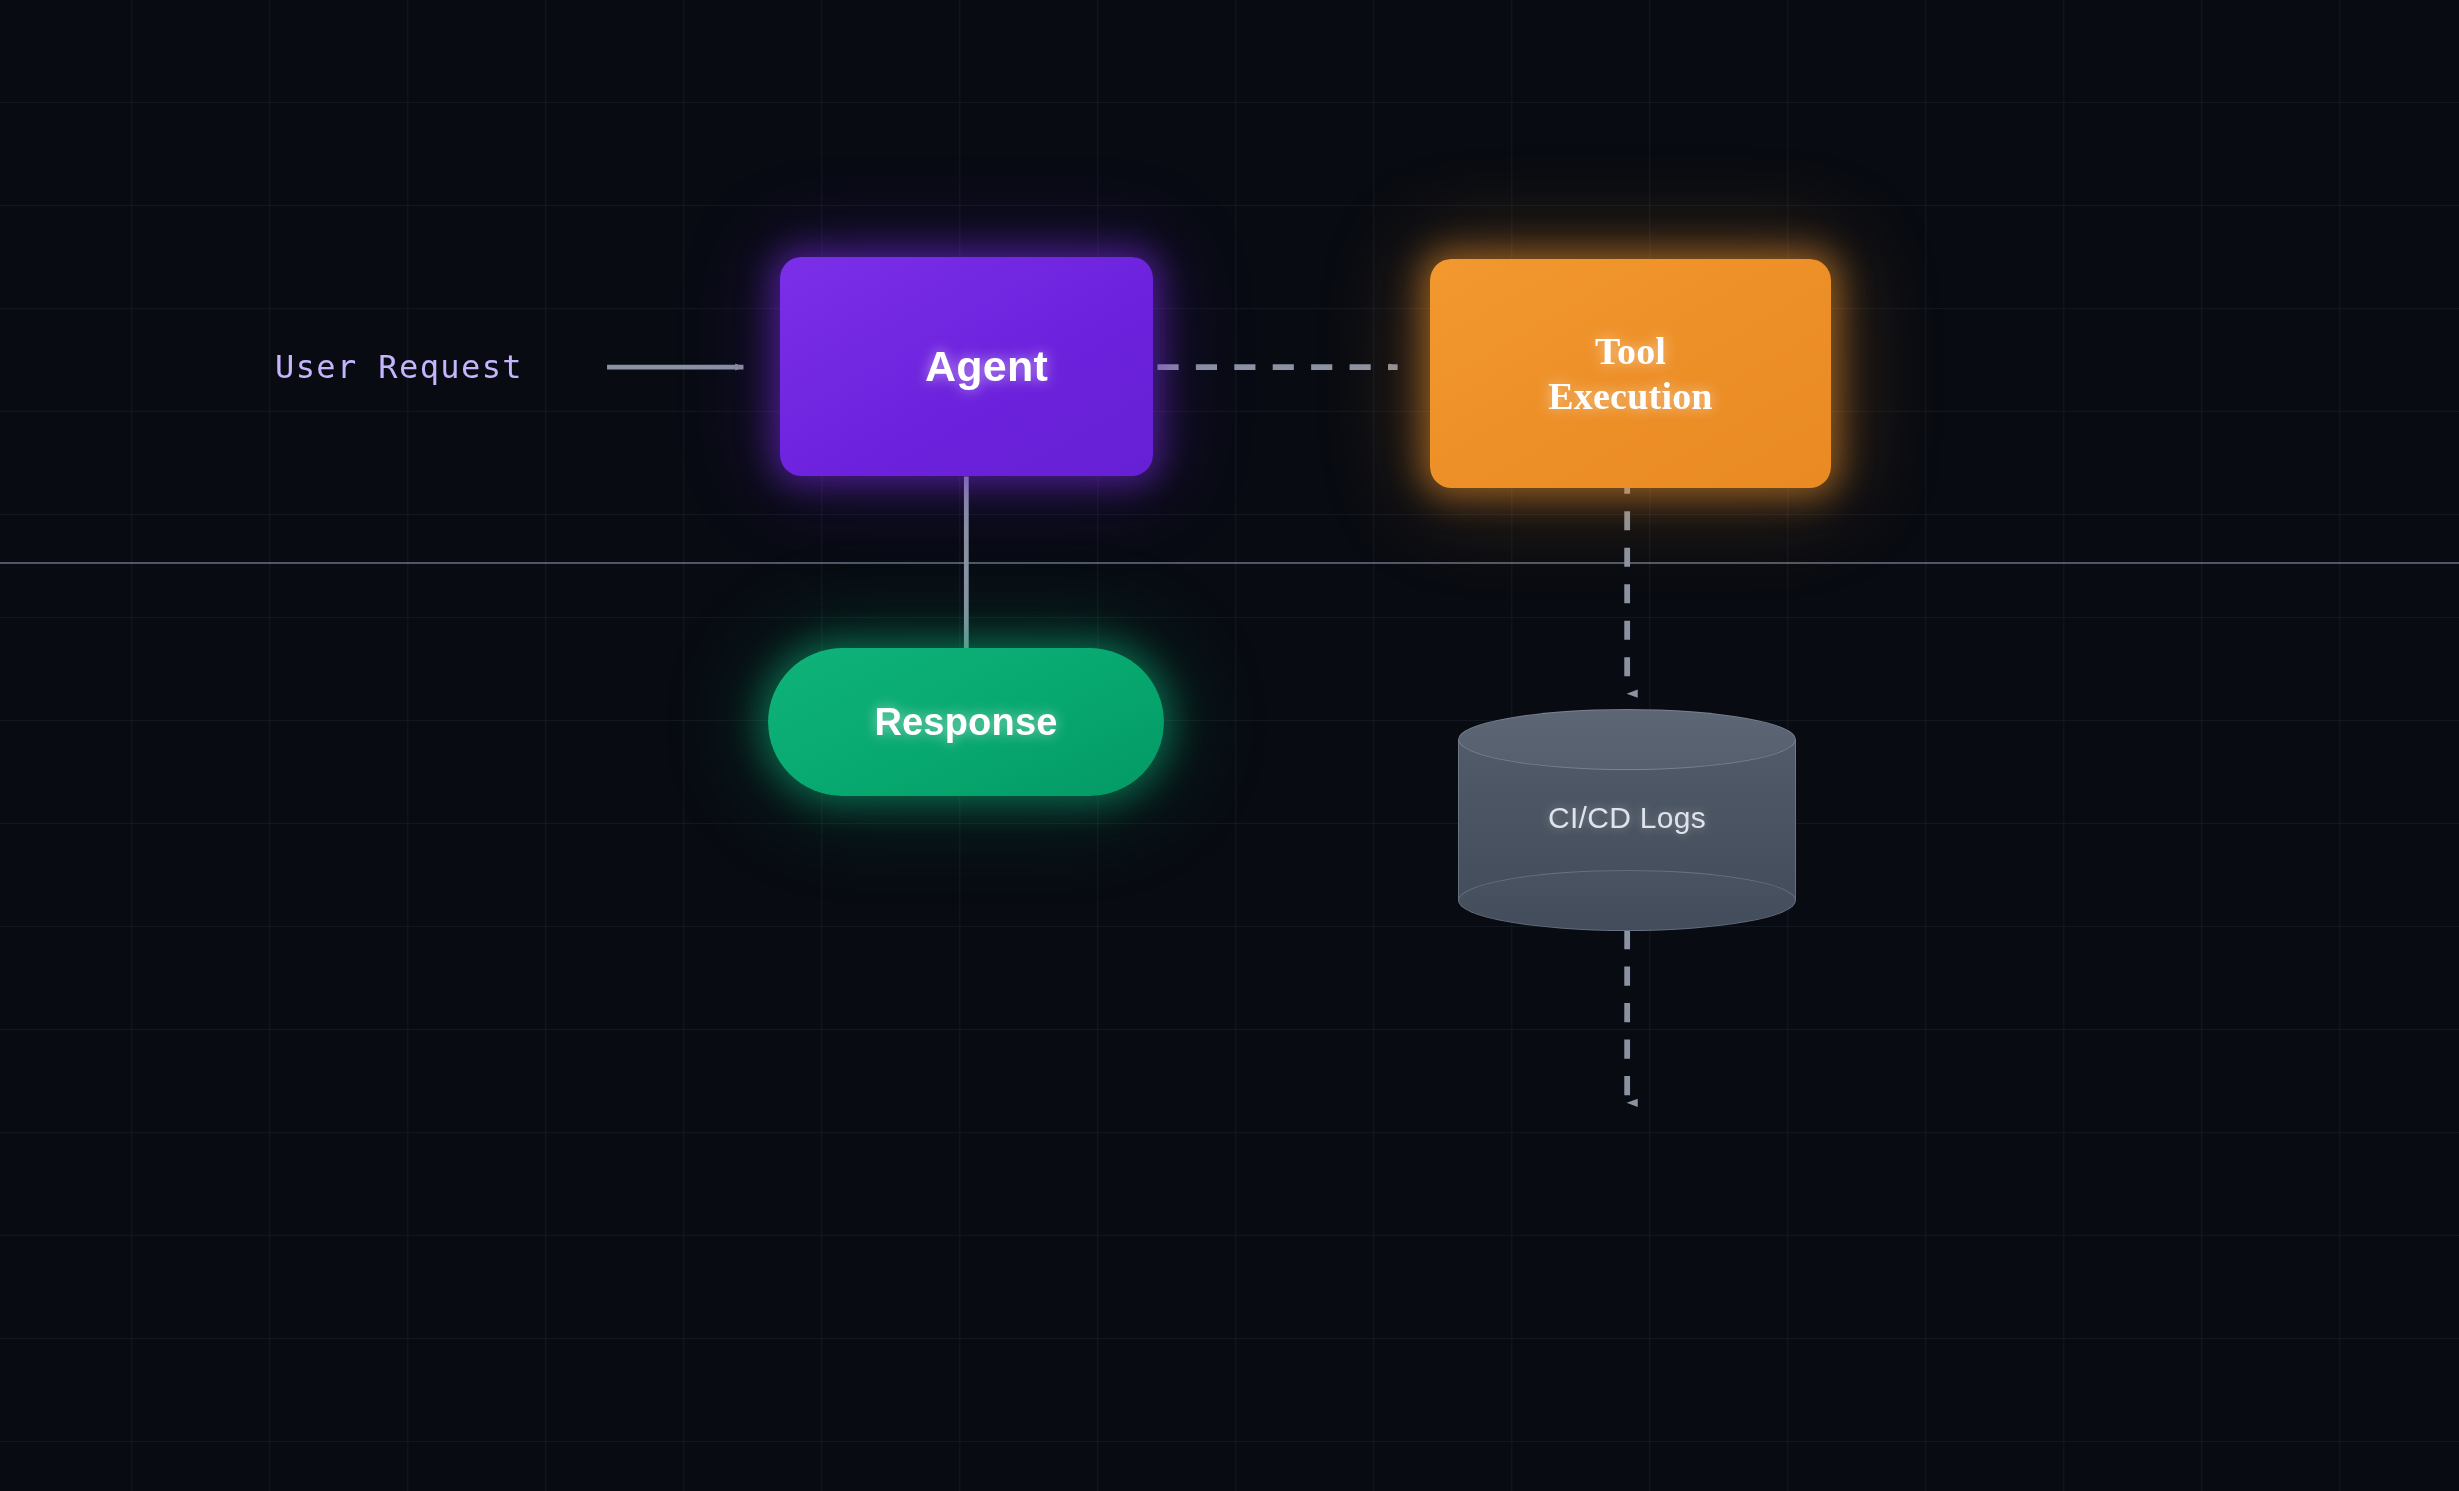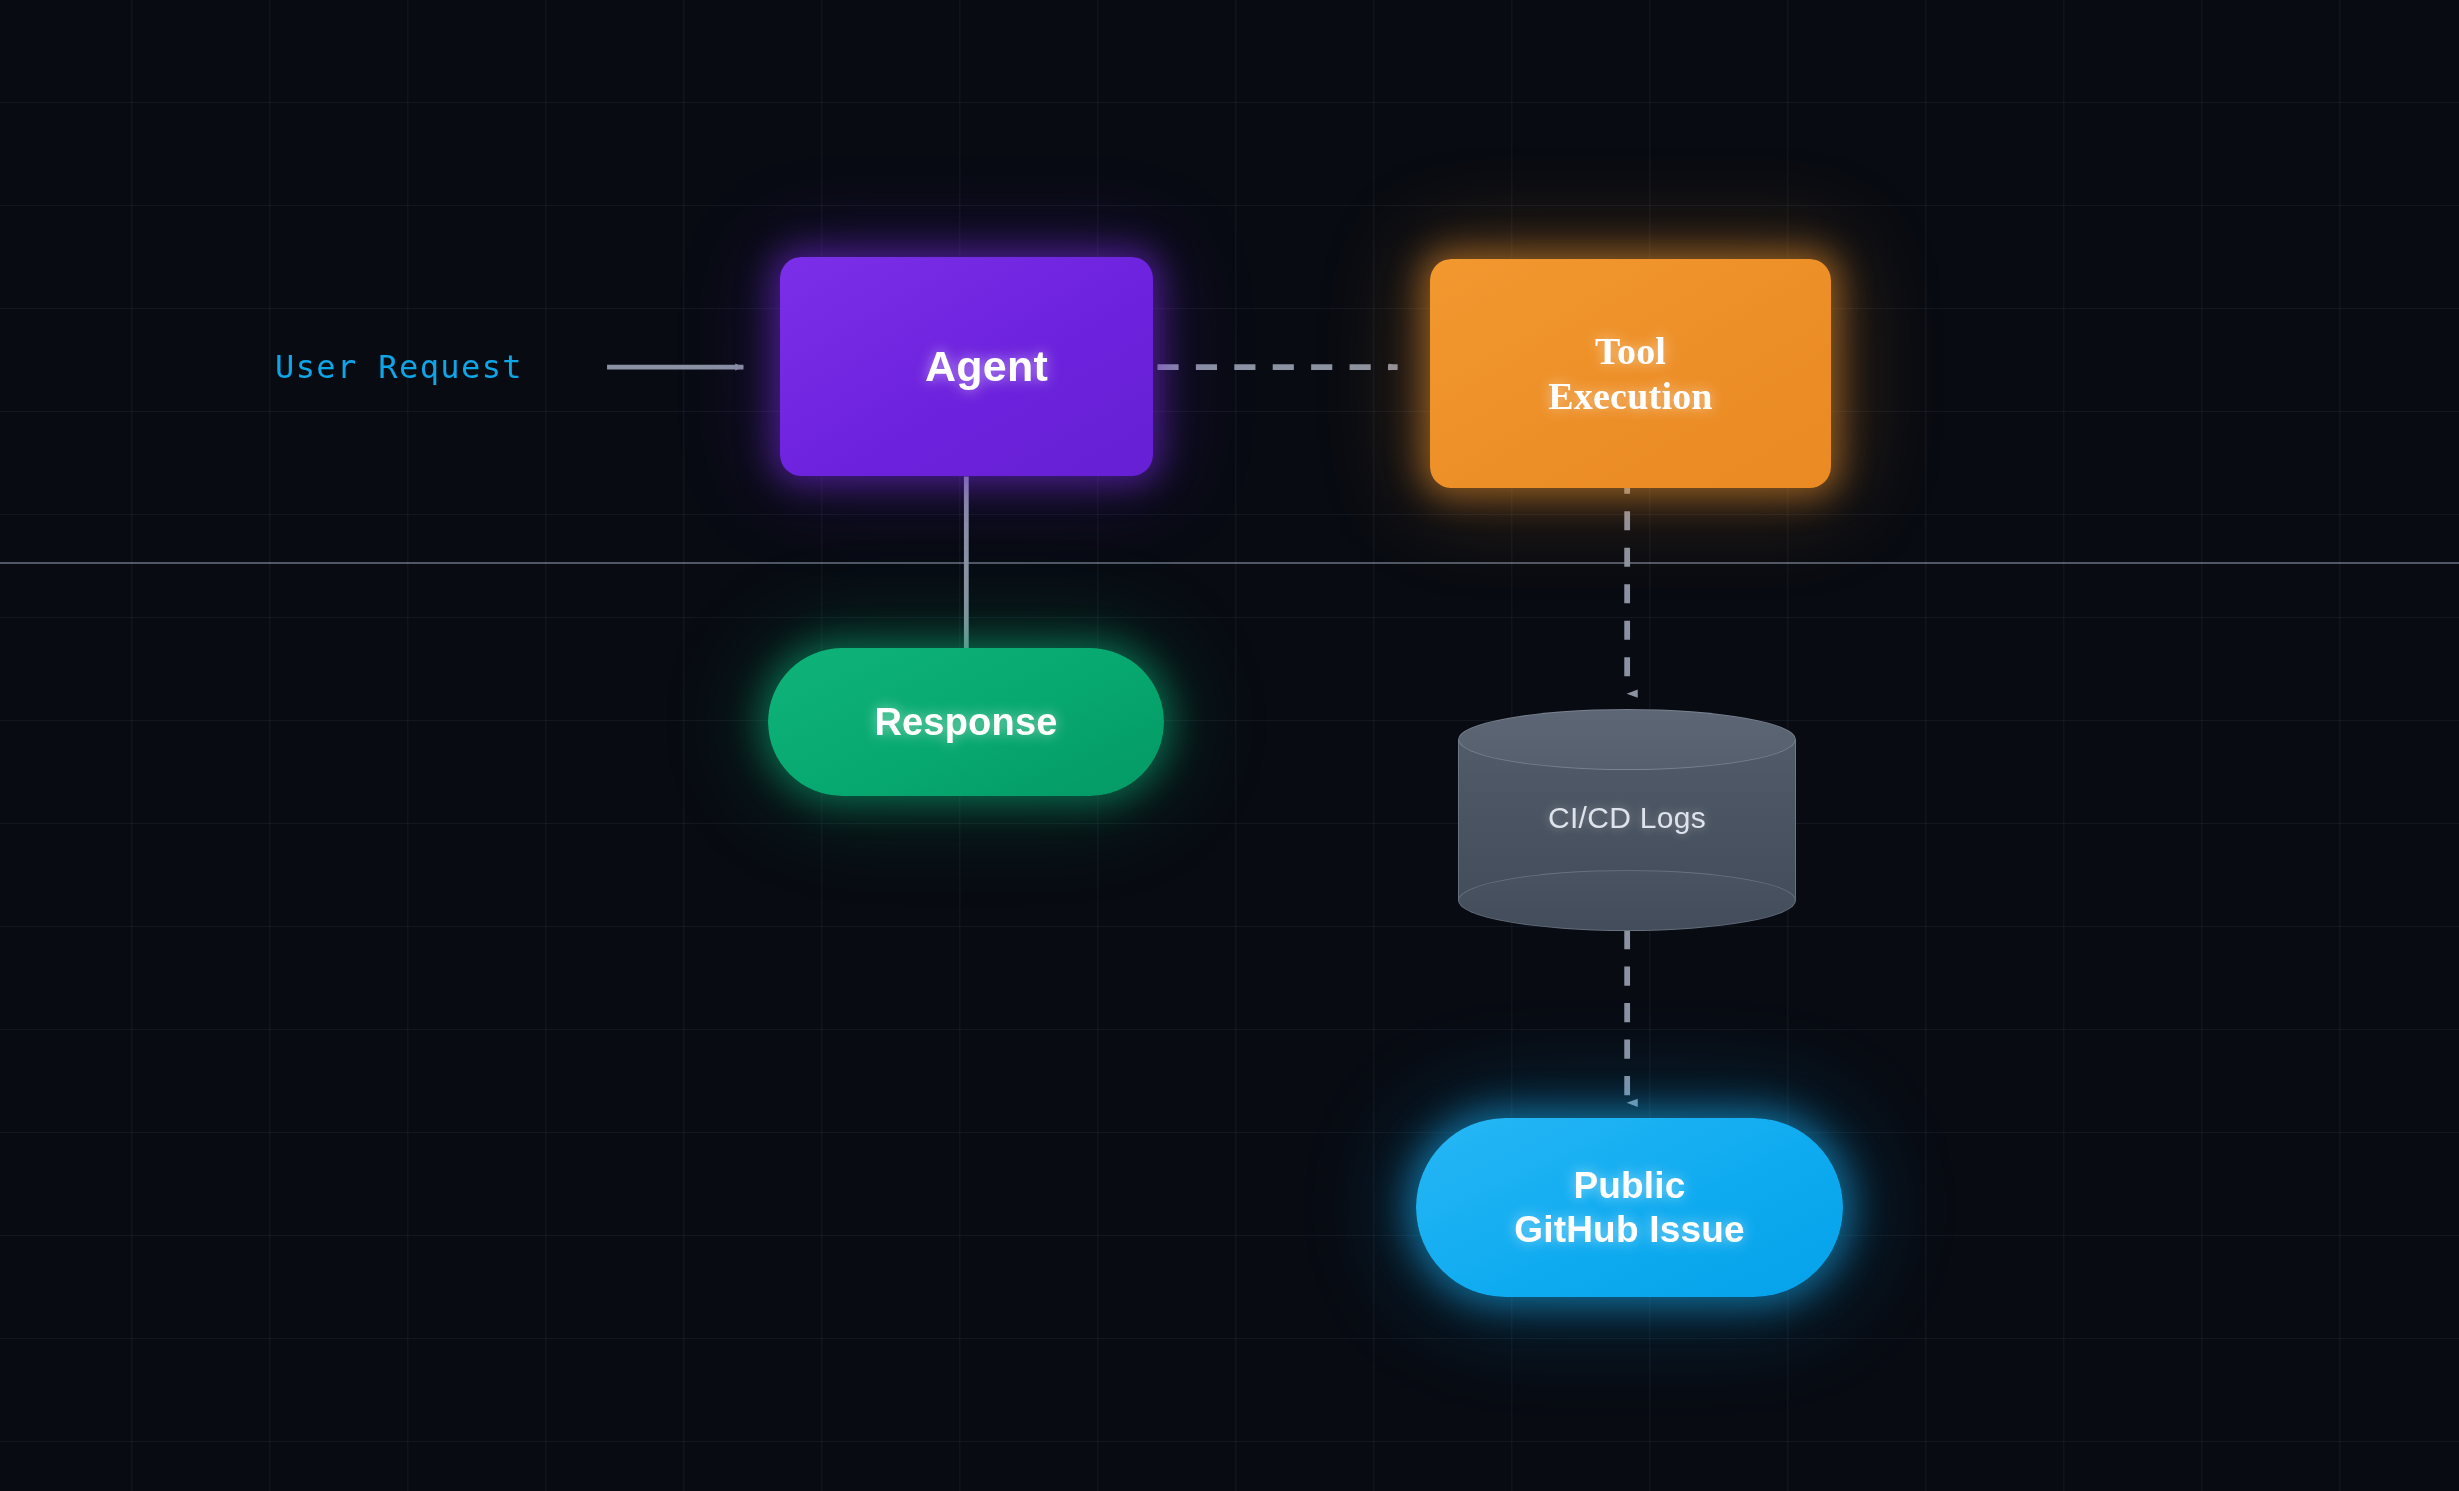--- a/index.html
+++ b/index.html
@@ -143,21 +143,21 @@
     letter-spacing: 0.3px;
     text-shadow: 0 0 9.6px rgba(255,255,255,0.35);
   }
   
   .edge-label {
     position: absolute;
     left: 275px;
     top: 348px;
     font-family: "DejaVu Sans Mono", "Liberation Mono", monospace;
     font-size: 32px;
-    color: #0ea5e9;
+    color: #c4b5fd;
     letter-spacing: 1.4px;
     white-space: nowrap;
   }
 </style>
 </head>
 <body>
 
 <div id="canvas">
 
   <div id="grid"></div>
@@ -203,17 +203,15 @@
 
   <div class="node node-response">Response</div>
 
   <div class="node-db">
     <div class="db-body"></div>
     <div class="db-bottom"></div>
     <div class="db-top"></div>
     <div class="db-label">CI/CD Logs</div>
   </div>
 
-  <div class="node node-issue">Public
-GitHub Issue</div>
 
 </div>
 
 
 </body></html>

